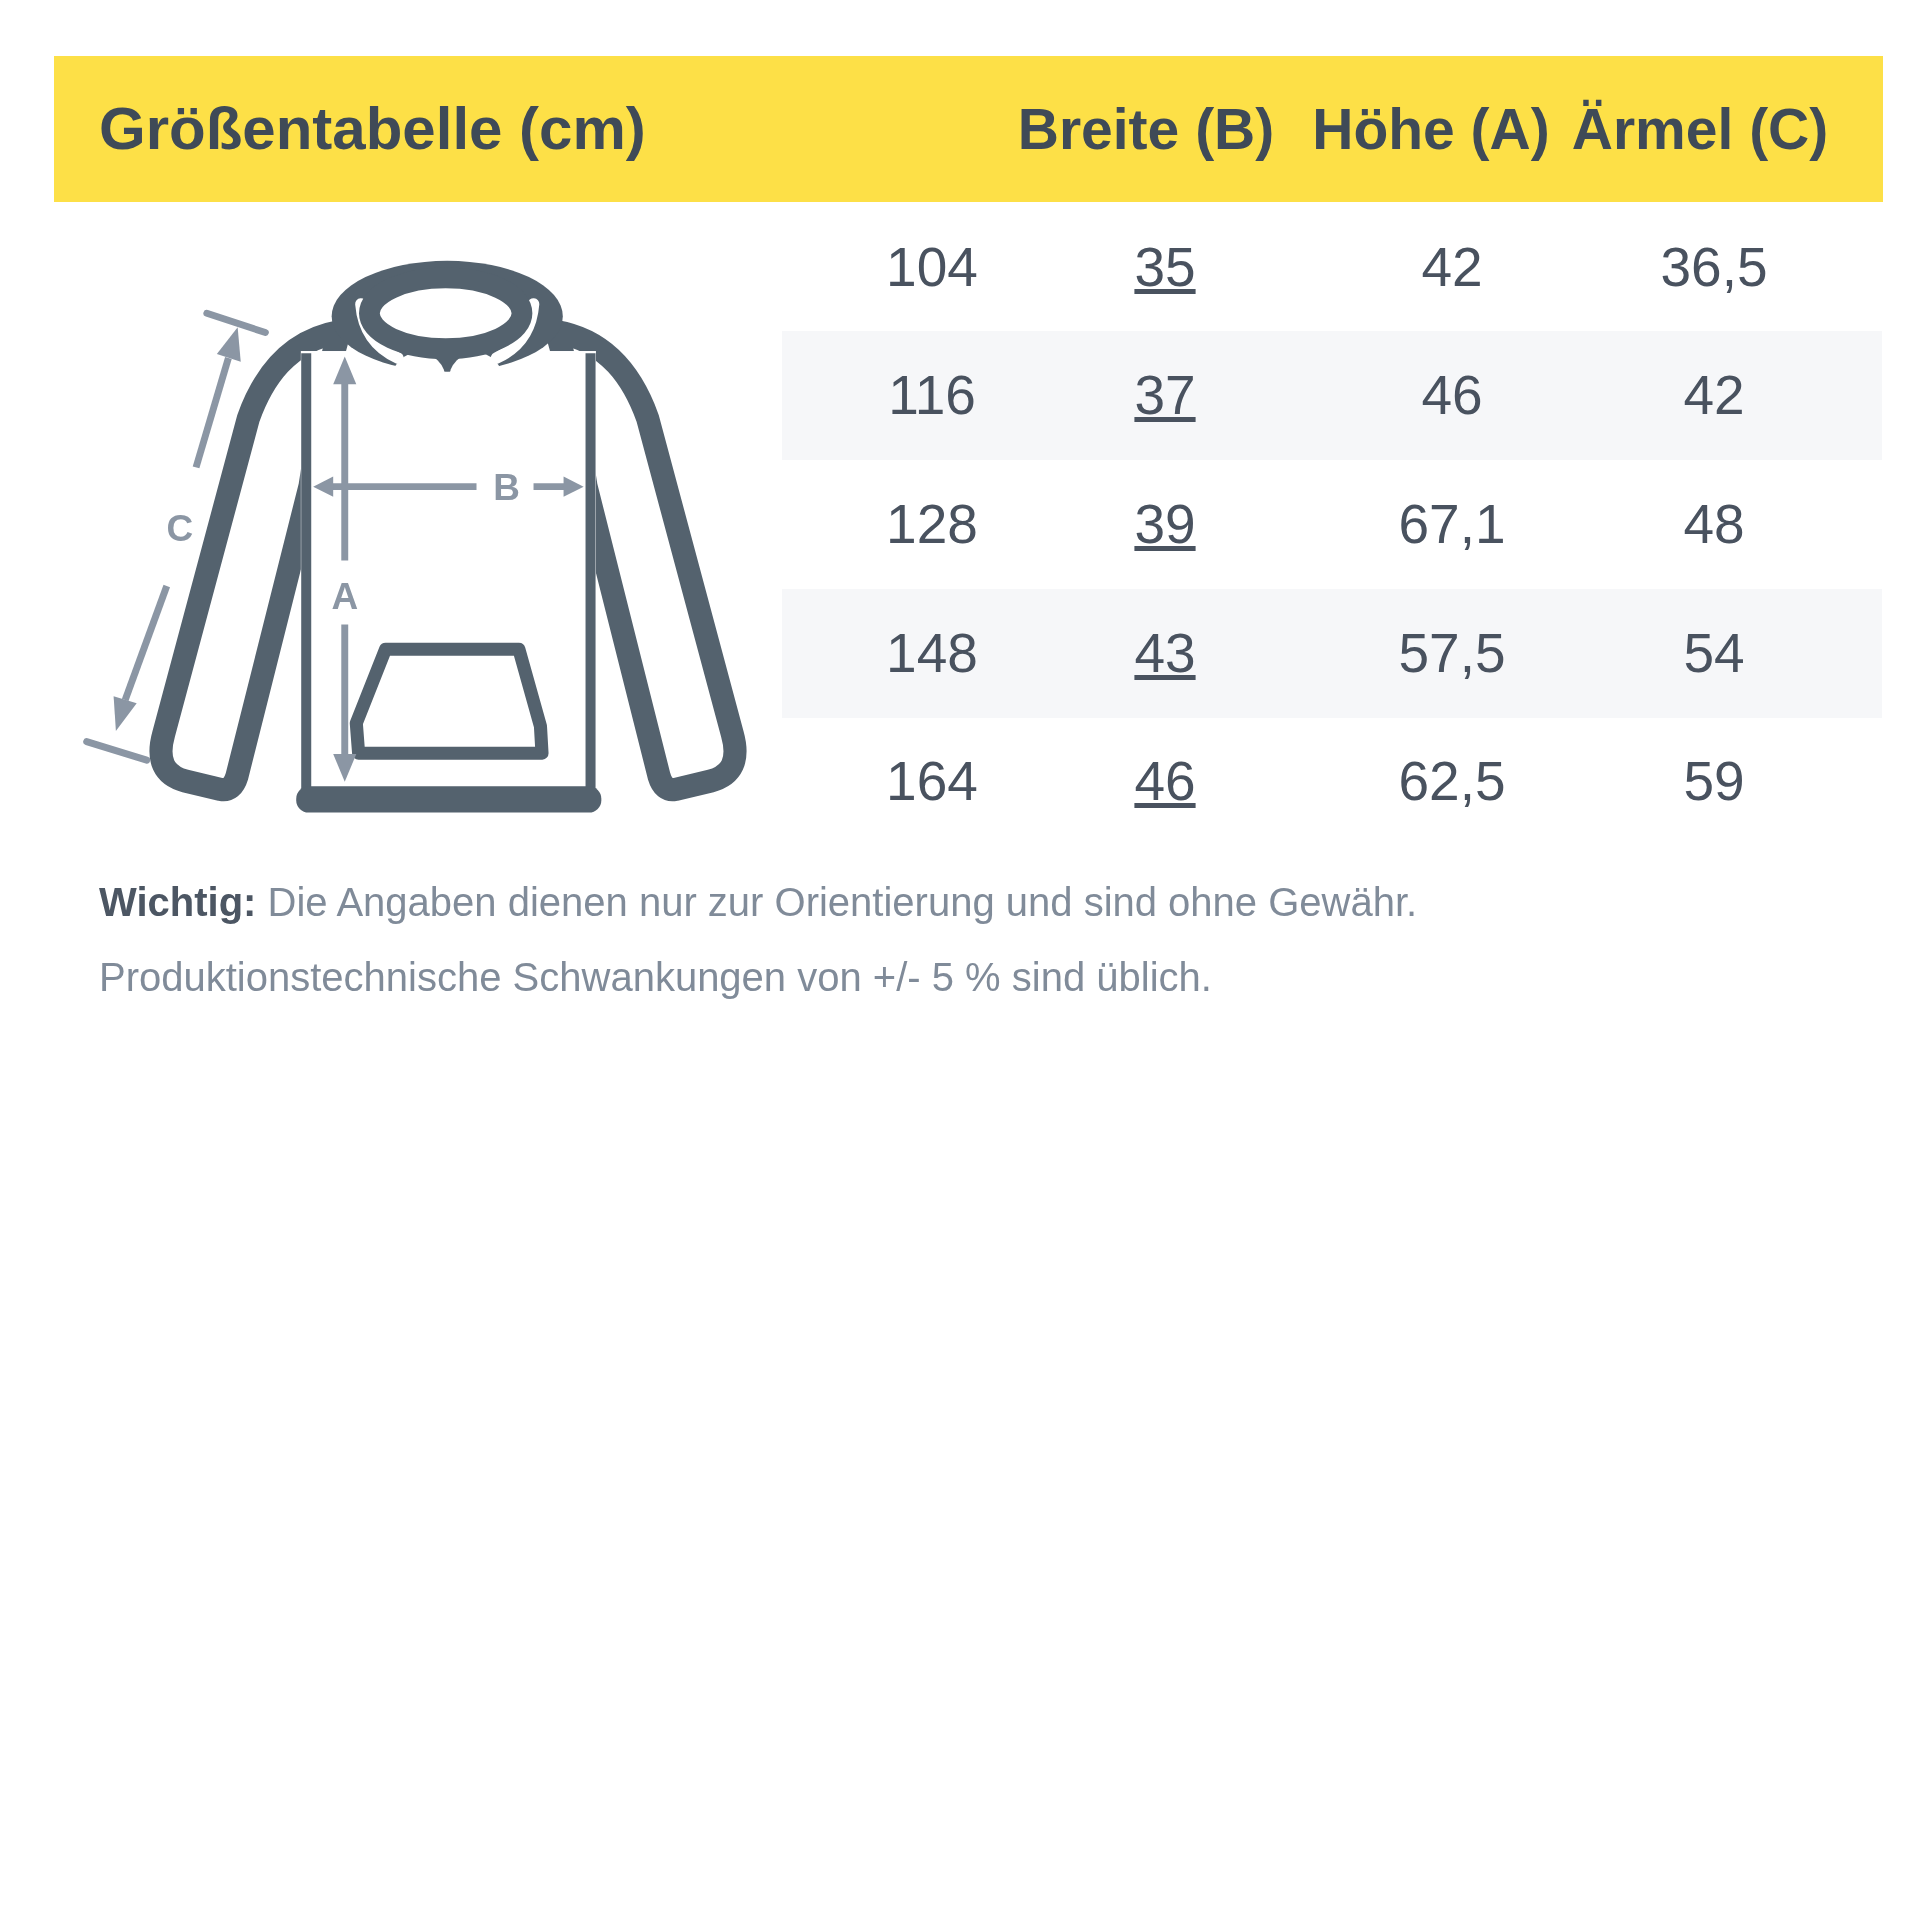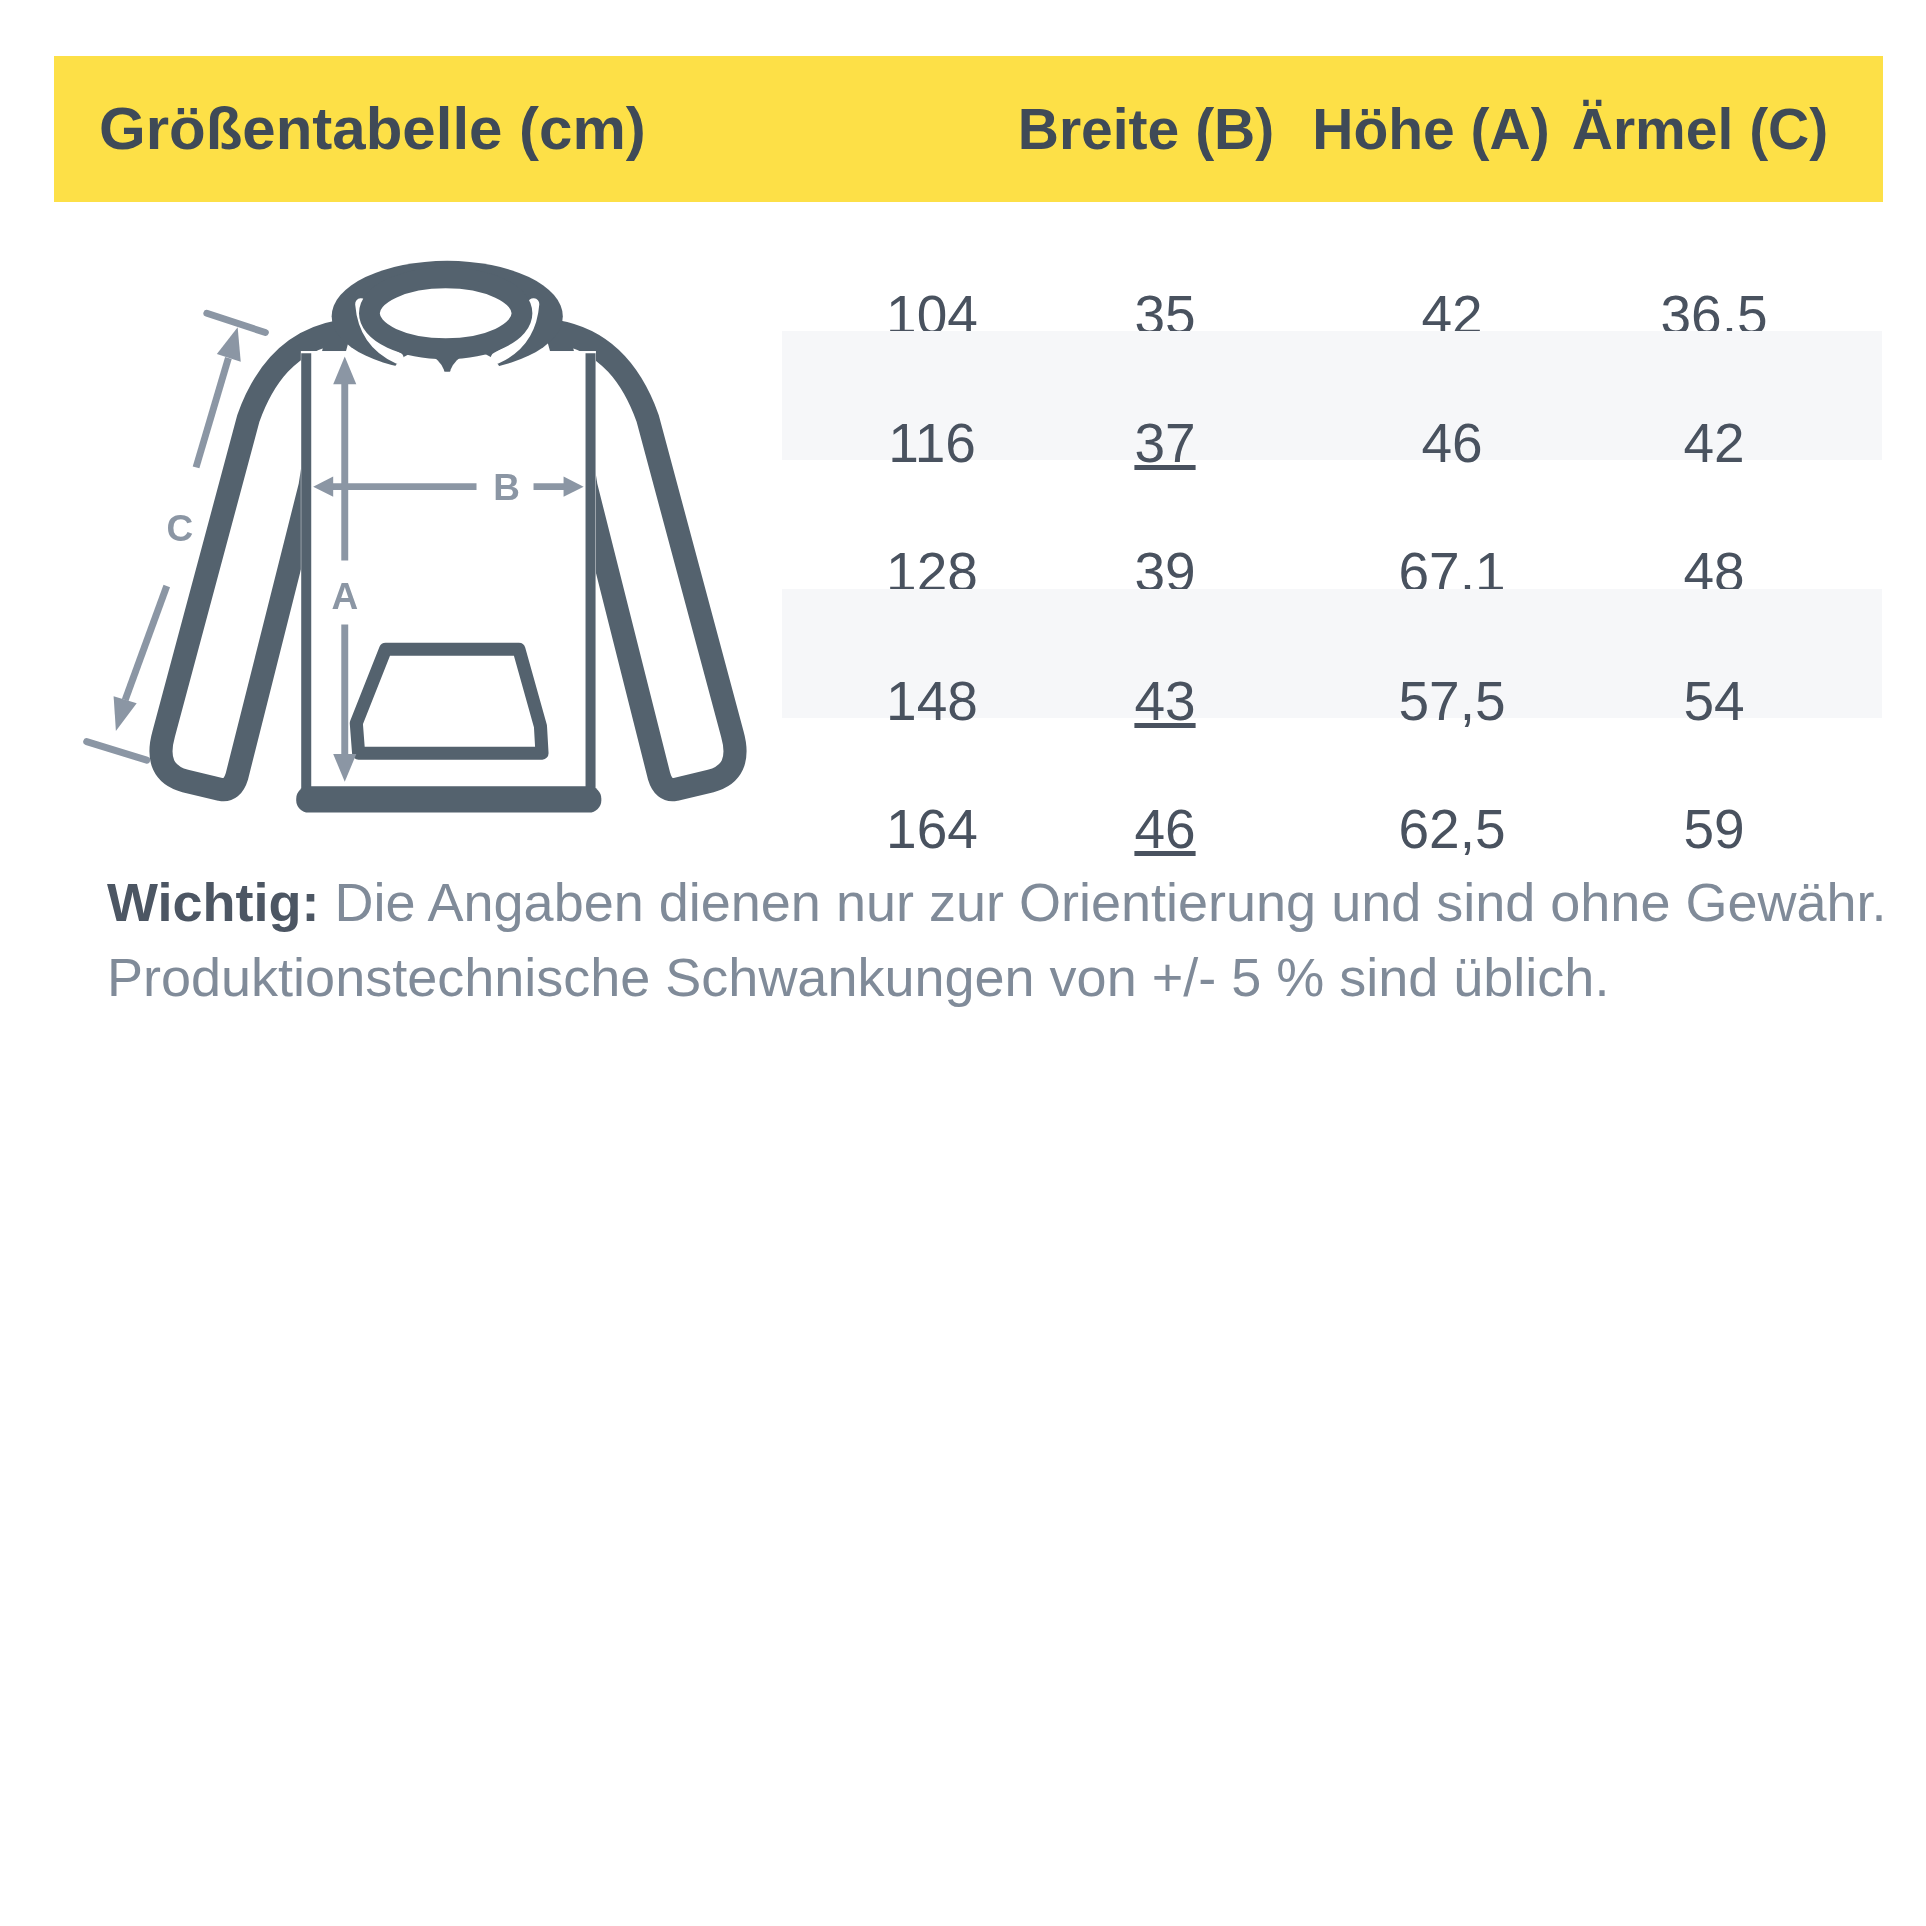--- a/index.html
+++ b/index.html
@@ -26,32 +26,32 @@
   #col-header-aermel { left:1646px; }
   
   .size-row {
     position:absolute; left:782px; width:1100px; height:129px;
   }
   .size-row.alt { background:#f6f7f9; }
   .row-0 { top:203px; } .row-1 { top:331px; } .row-2 { top:460px; }
   .row-3 { top:589px; } .row-4 { top:717px; }
   .cell {
     position:absolute; top:0; height:129px; line-height:129px;
-    transform:translateX(-50%); font-size:55px; color:#49525f; white-space:nowrap;margin-top:48px;
+    transform:translateX(-50%); font-size:55px; color:#49525f; white-space:nowrap;
   }
   .cell-size   { left:150px;  }
   .cell-breite { left:383px;text-decoration:underline;  }
   .cell-hoehe  { left:670px;  }
   .cell-aermel { left:932px; }
   
   #hoodie-diagram { position:absolute; left:31px; top:247px; }
   
   #note {
     position:absolute; left:99px; top:865px; width:1788px;
-    font-size:54px; line-height:75px; color:#808b99;margin-left:8px;
+    font-size:40px; line-height:75px; color:#808b99;
   }
   #note .note-label { font-weight:bold; color:#4c5663; }
   .nowrap { white-space:nowrap; }
 </style>
 </head>
 <body>
 
 <div id="canvas">
 
   <div id="header-band">

